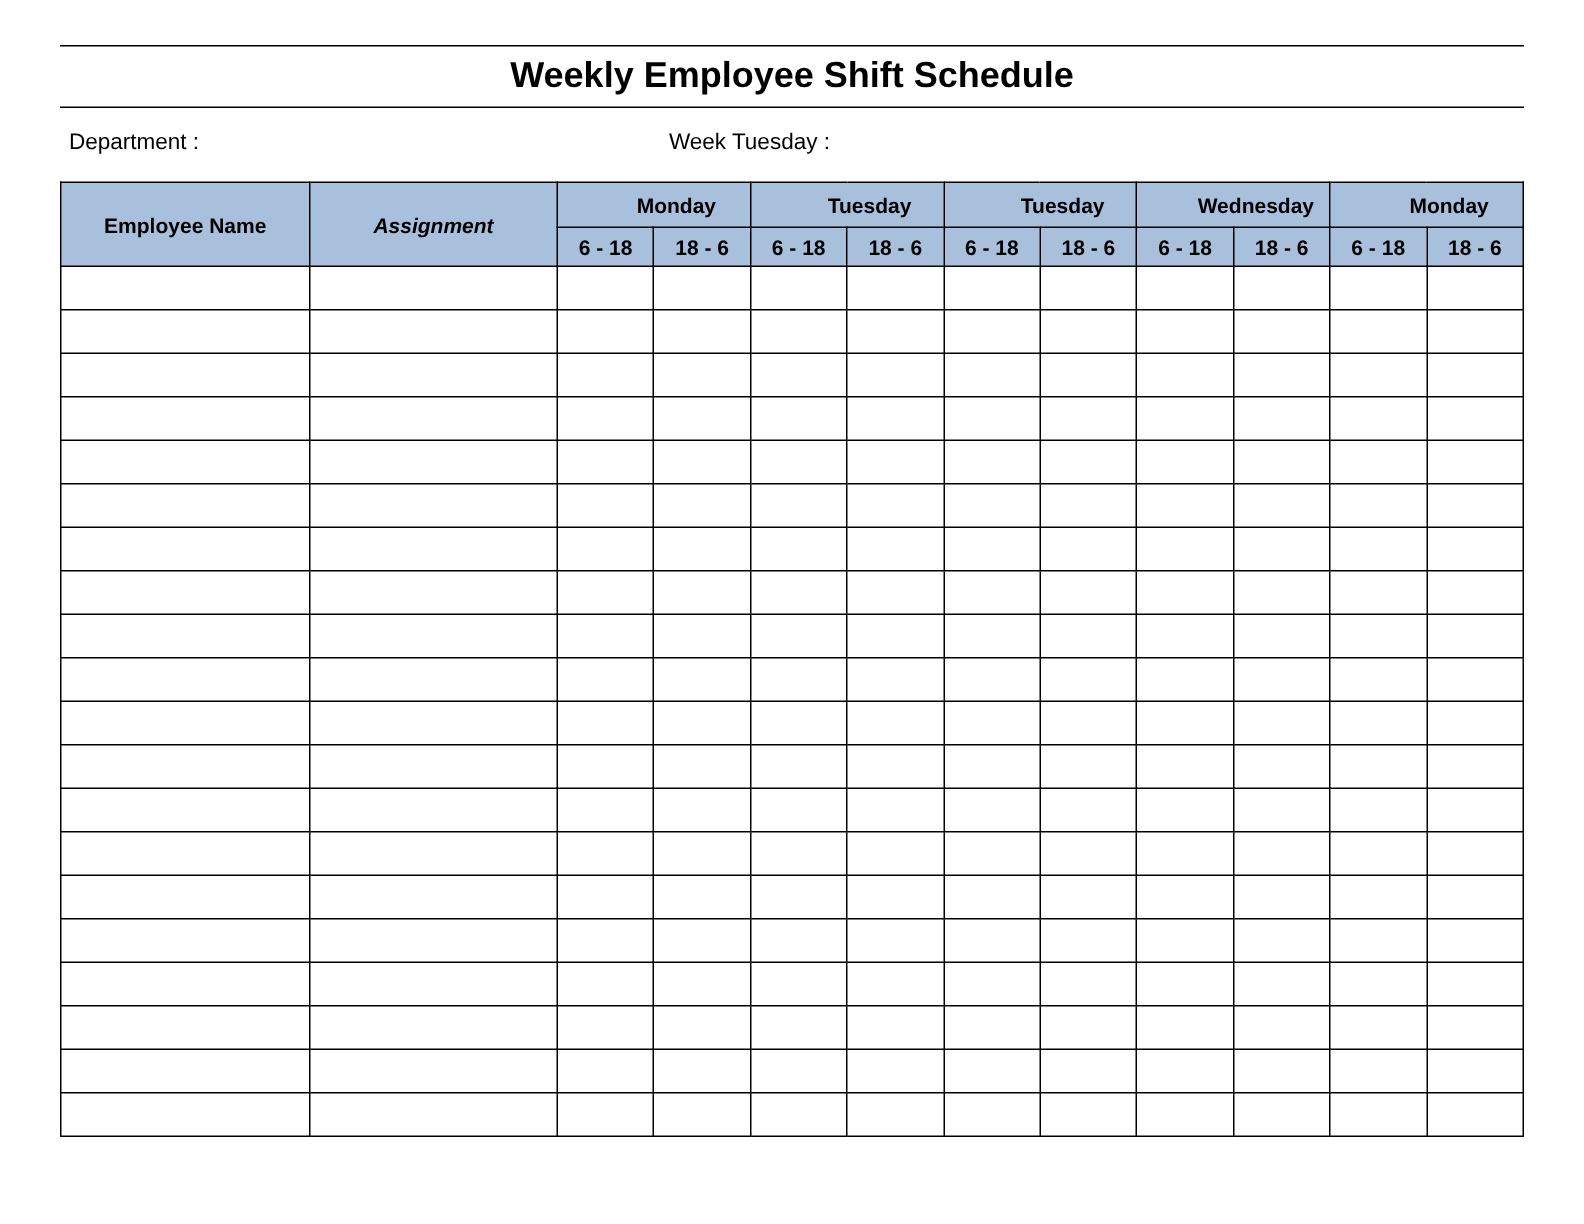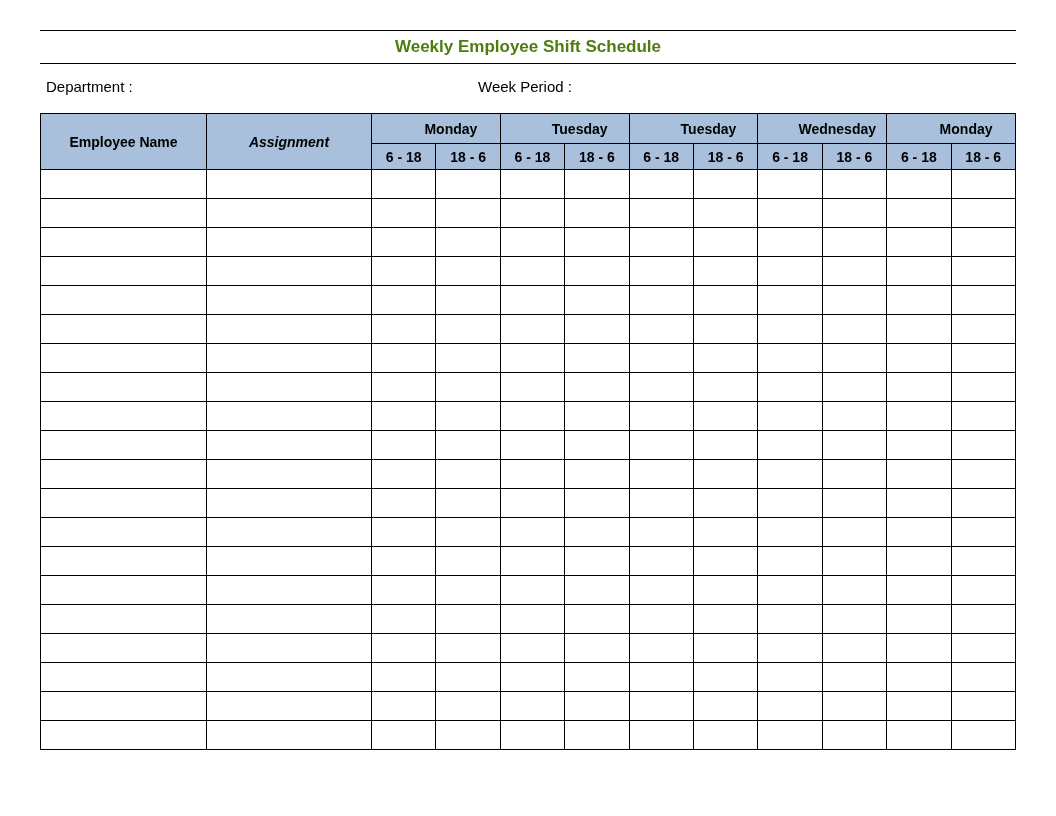--- a/index.html
+++ b/index.html
@@ -15,31 +15,30 @@
       padding: 30px 40px;
     }
     .title-section {
       border-top: 1.5px solid #000;
       border-bottom: 1.5px solid #000;
       padding: 6px 0;
       margin-bottom: 14px;
     }
     .page-title {
       text-align: center;
-      font-size: 17px;
+      font-size: 24px;
       font-weight: bold;
-      color: #4d7c0f;
+      color: #000000;
     }
     .meta-row {
       display: flex;
       font-size: 15px;
       color: #000;
       margin-bottom: 18px;
       padding-left: 6px;
-      gap: 32px;
     }
     .meta-dept {
       width: 400px;
     }
     .meta-period {
       flex: 1;
     }
     table.shift-table {
       border-collapse: collapse;
       width: 100%;
@@ -80,21 +79,21 @@
   </style>
 </head>
 <body>
 
 <div class="title-section">
   <div class="page-title">Weekly Employee Shift Schedule</div>
 </div>
 
 <div class="meta-row">
   <div class="meta-dept">Department :</div>
-  <div class="meta-period">Week  Period :</div>
+  <div class="meta-period">Week  Tuesday :</div>
 </div>
 
 <table class="shift-table">
   <colgroup>
     <col class="th-name">
     <col class="th-assign">
     <col>
       <col>
       <col>
       <col>

